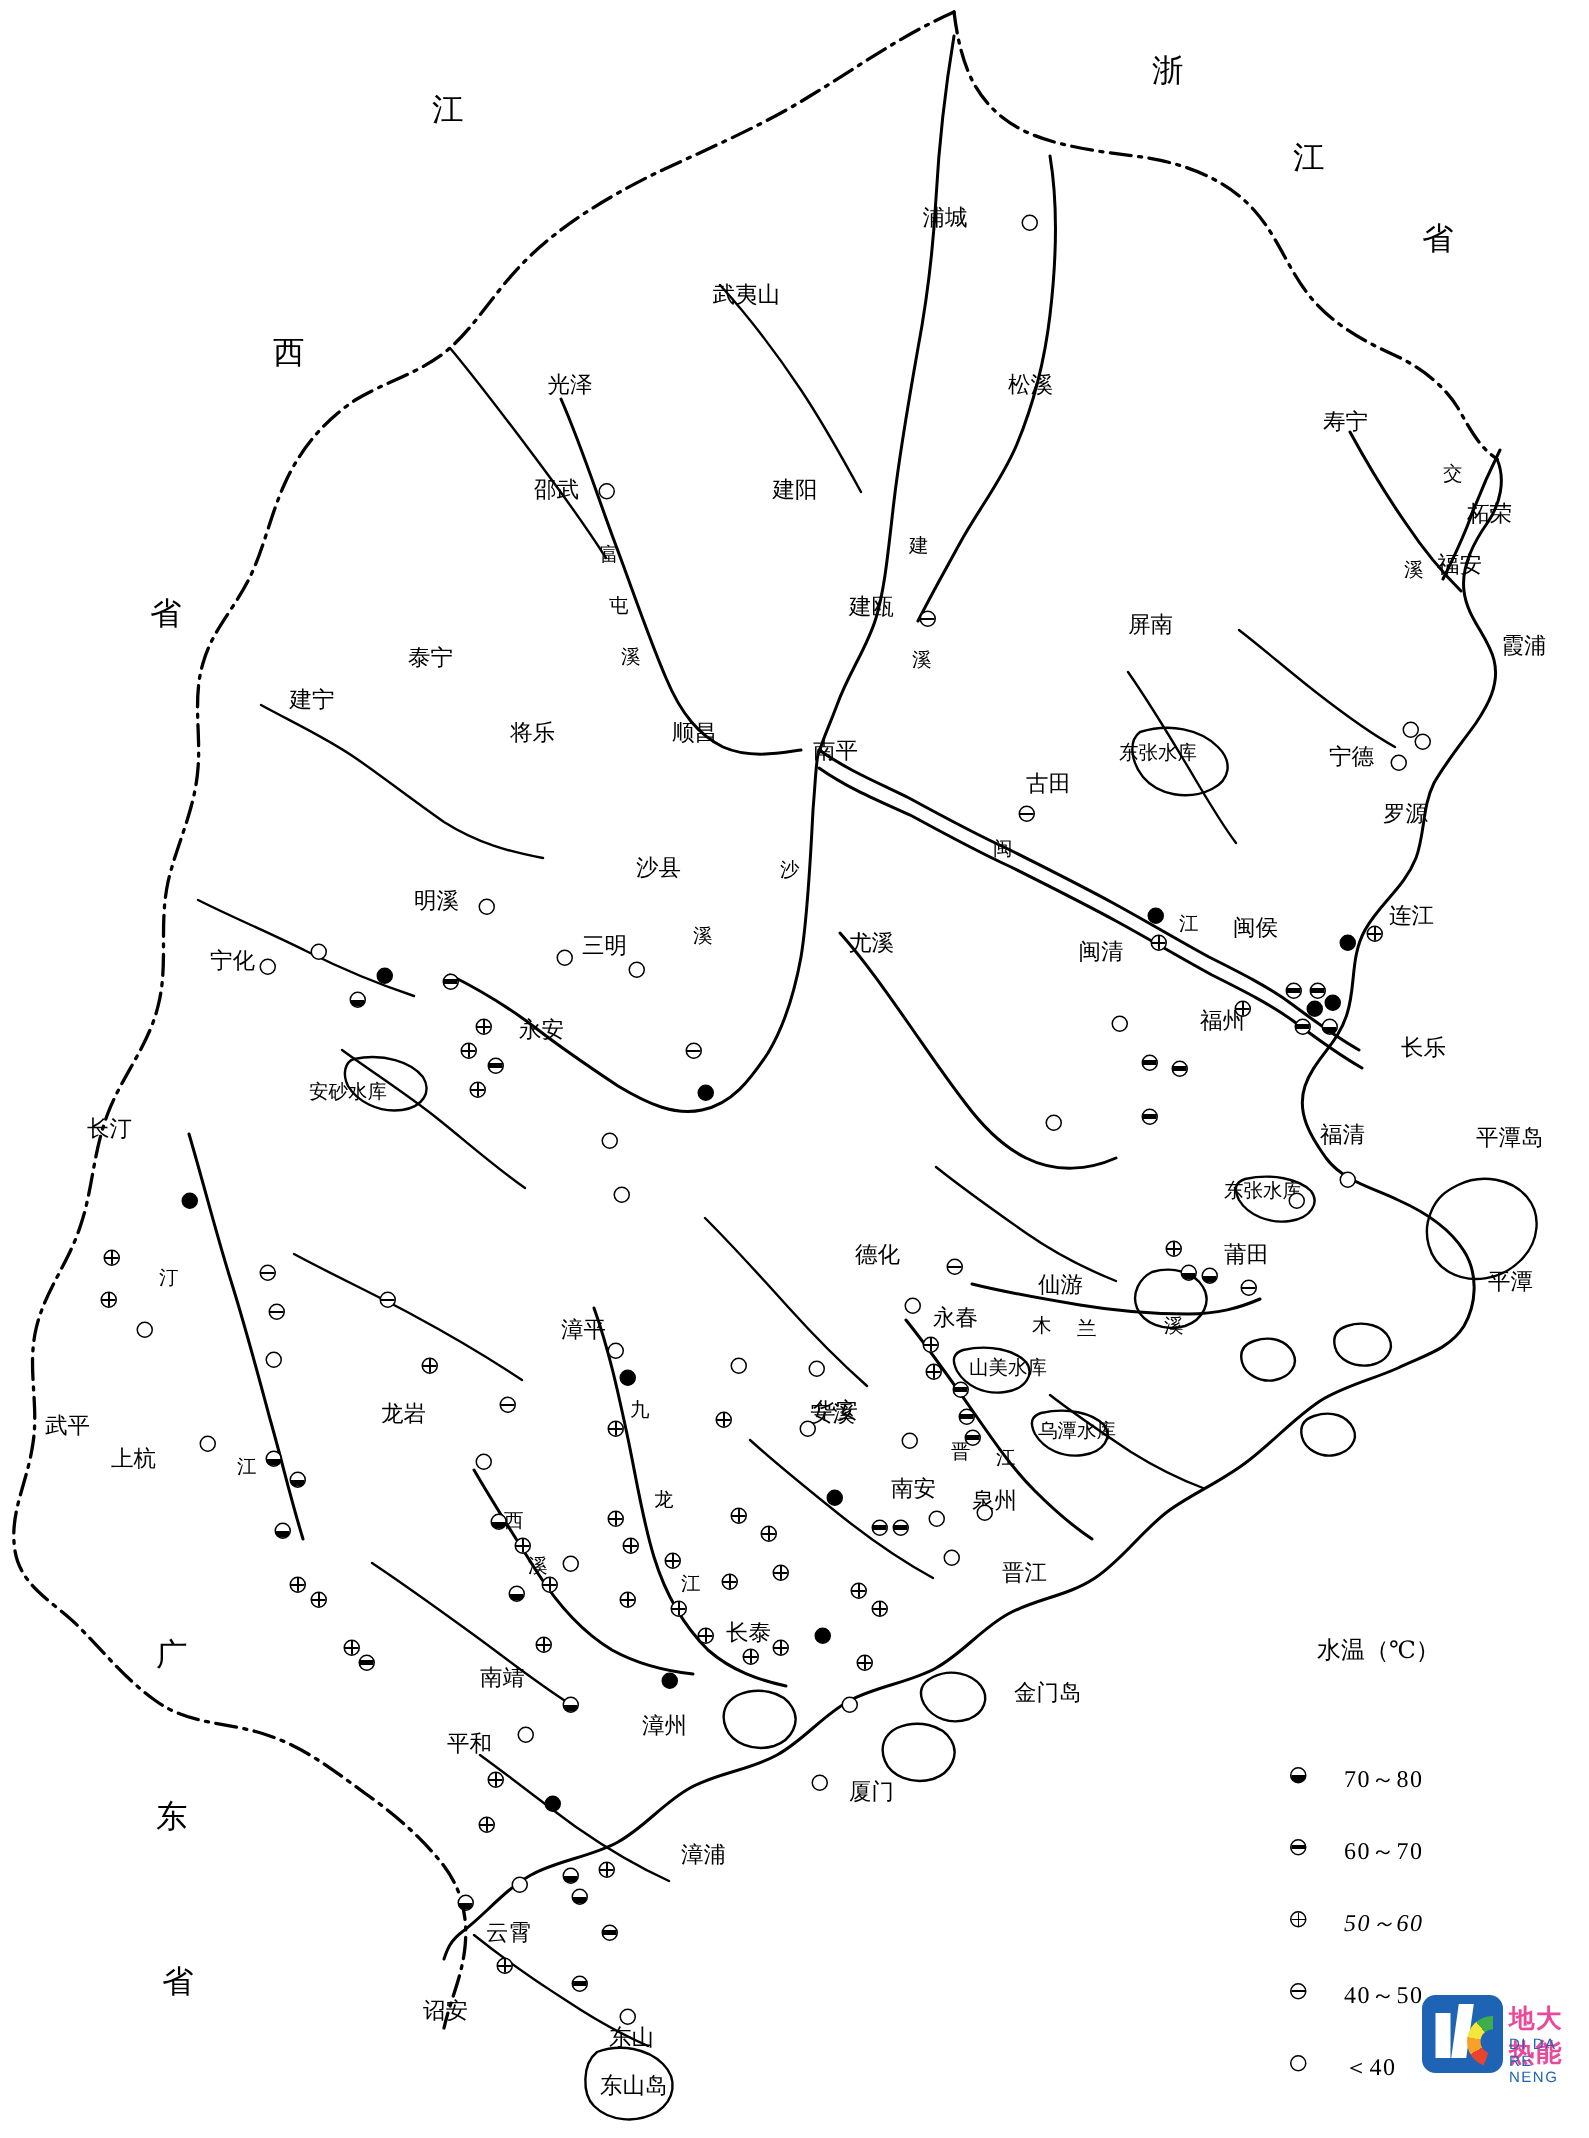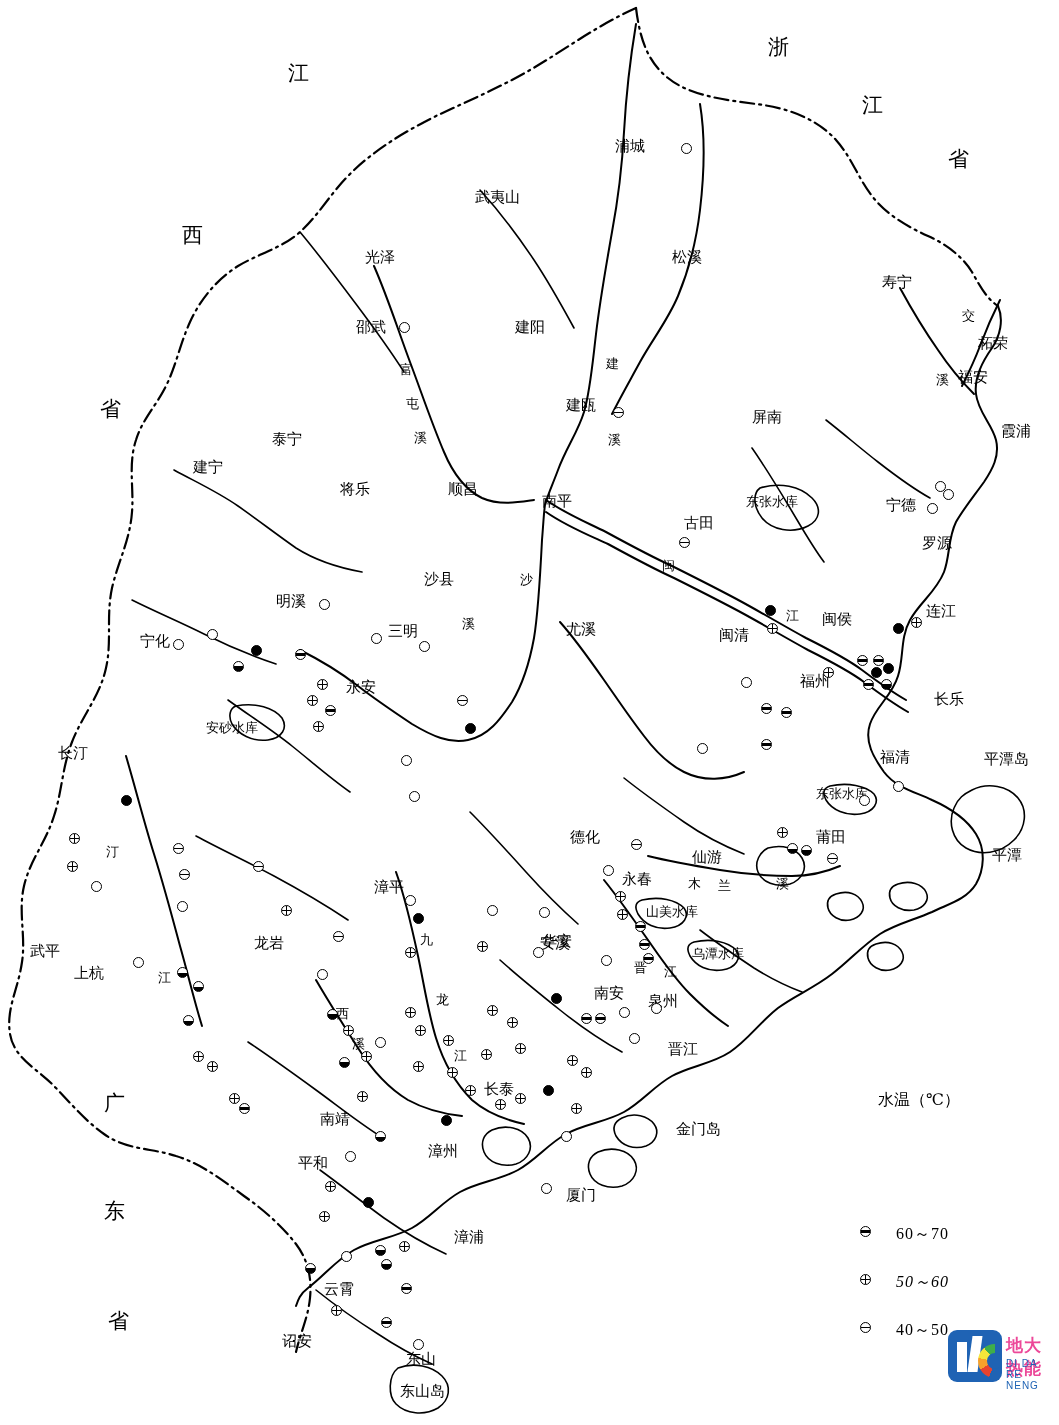--- a/index.html
+++ b/index.html
@@ -638,20 +638,28 @@
       <div class="site t0" style="left: 859px; top: 795px;">
         <span class="c"></span>
       </div>
       <div class="site t0" style="left: 893px; top: 781px;">
         <span class="c"></span>
       </div>
     </div>
 
   <div class="legend">
     <div class="legend-title">水温（℃）</div>
+    <div class="legend-row" style="top:86px;">
+      <span class="sym">
+        <span class="site t70" style="position:absolute;left:0;top:0;">
+            <span class="c"></span>
+          </span>
+      </span>
+      <span class="txt">70～80</span>
+    </div>
     <div class="legend-row" style="top:134px;">
       <span class="sym">
         <span class="site t60" style="position:absolute;left:0;top:0;">
             <span class="c"></span>
           </span>
       </span>
       <span class="txt">60～70</span>
     </div>
     <div class="legend-row" style="top:182px;font-style:italic;">
       <span class="sym">
@@ -662,20 +670,28 @@
       <span class="txt">50～60</span>
     </div>
     <div class="legend-row" style="top:230px;">
       <span class="sym">
         <span class="site t40" style="position:absolute;left:0;top:0;">
             <span class="c"></span>
           </span>
       </span>
       <span class="txt">40～50</span>
     </div>
+    <div class="legend-row" style="top:278px;">
+      <span class="sym">
+        <span class="site t0" style="position:absolute;left:0;top:0;">
+            <span class="c"></span>
+          </span>
+      </span>
+      <span class="txt">＜40</span>
+    </div>
   </div>
 
   <div class="logo">
     <div class="box">
       <div class="b1"></div>
         <div class="b2"></div>
       <div class="arc"></div>
         <div class="arcmask"></div>
     </div>
     <div class="cn">地大热能</div>

